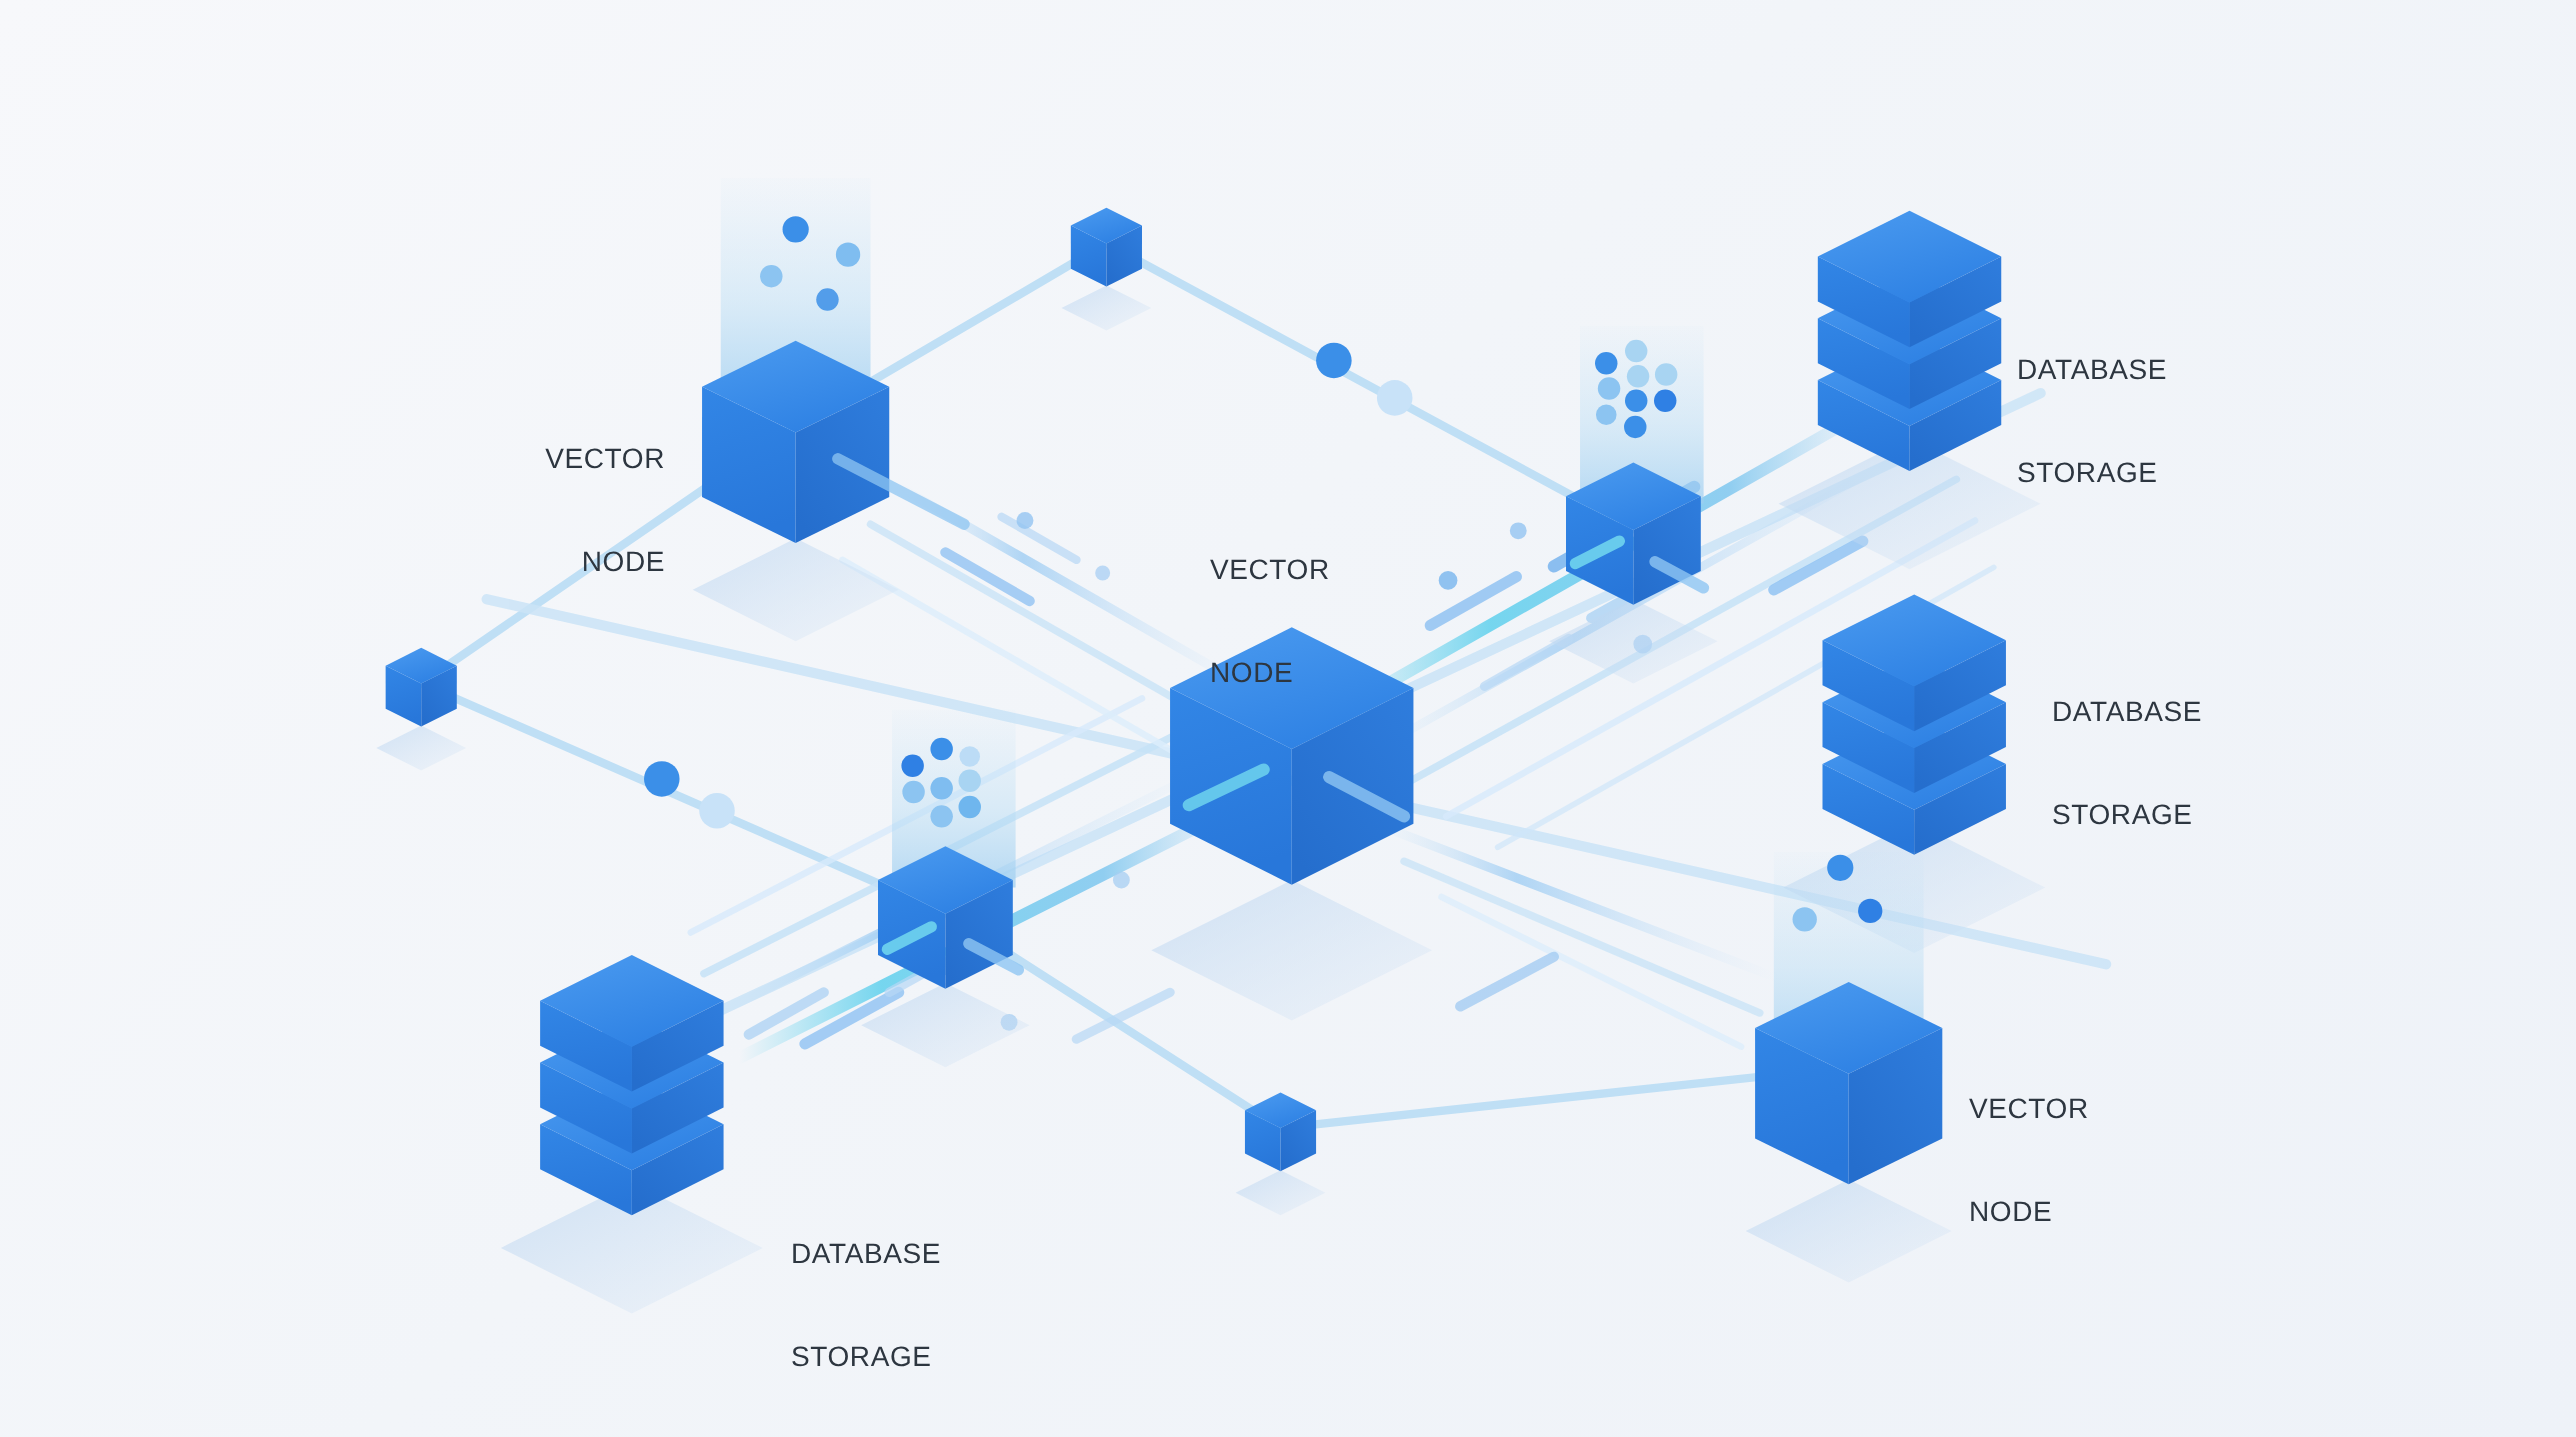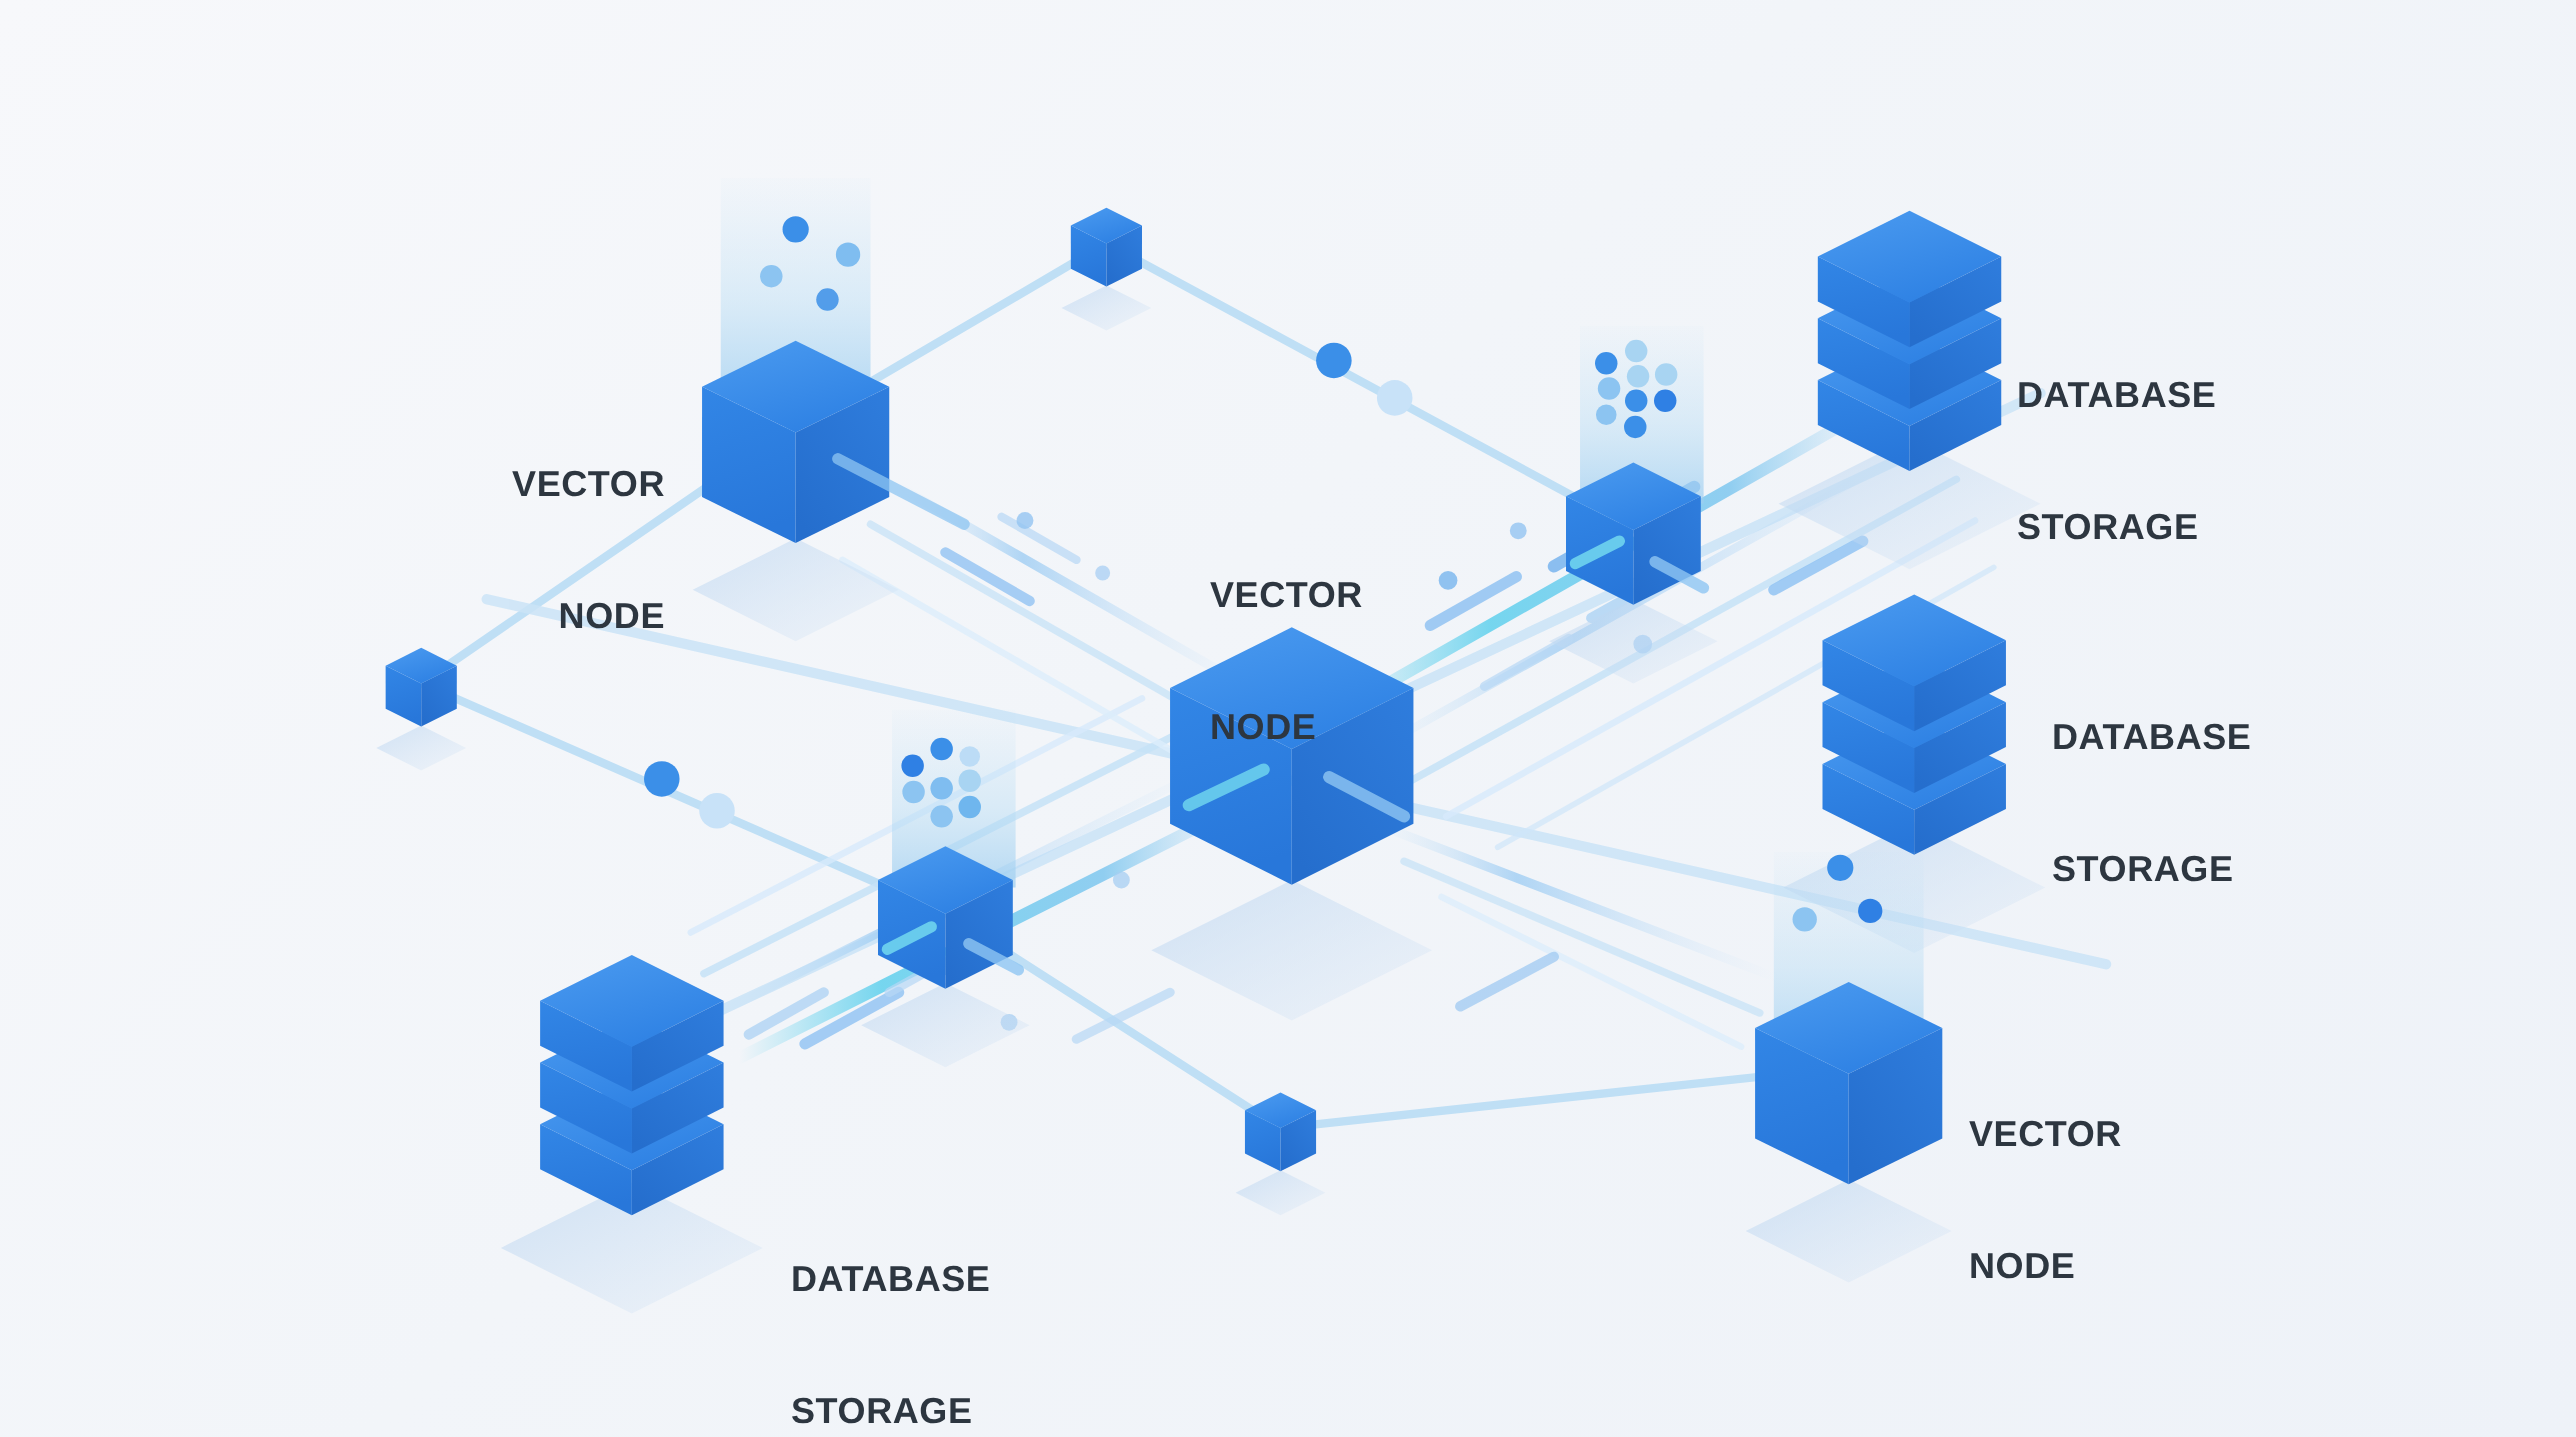--- a/index.html
+++ b/index.html
@@ -7,24 +7,24 @@
     width:2576px;height:1438px;overflow:hidden;
     background:#f4f6fa;
     font-family:"Liberation Sans","DejaVu Sans",sans-serif;
   }
   #stage{position:relative;width:2576px;height:1438px;
     background:linear-gradient(135deg,#f7f8fb 0%,#f2f5f9 45%,#eef2f8 100%);}
   #scene{position:absolute;inset:0;width:2576px;height:1438px;display:block;}
   .lbl{
     position:absolute;
     color:#2d3640;
-    font-size:36px;
+    font-size:28px;
     line-height:1.22;
     letter-spacing:0.6px;
-    font-weight:700;
+    font-weight:400;
     white-space:pre;
     text-rendering:geometricPrecision;
   }
   .lbl.r{text-align:right;}
   .lbl.l{text-align:left;}
 </style>
 </head>
 <body>
 
 <div id="stage">

